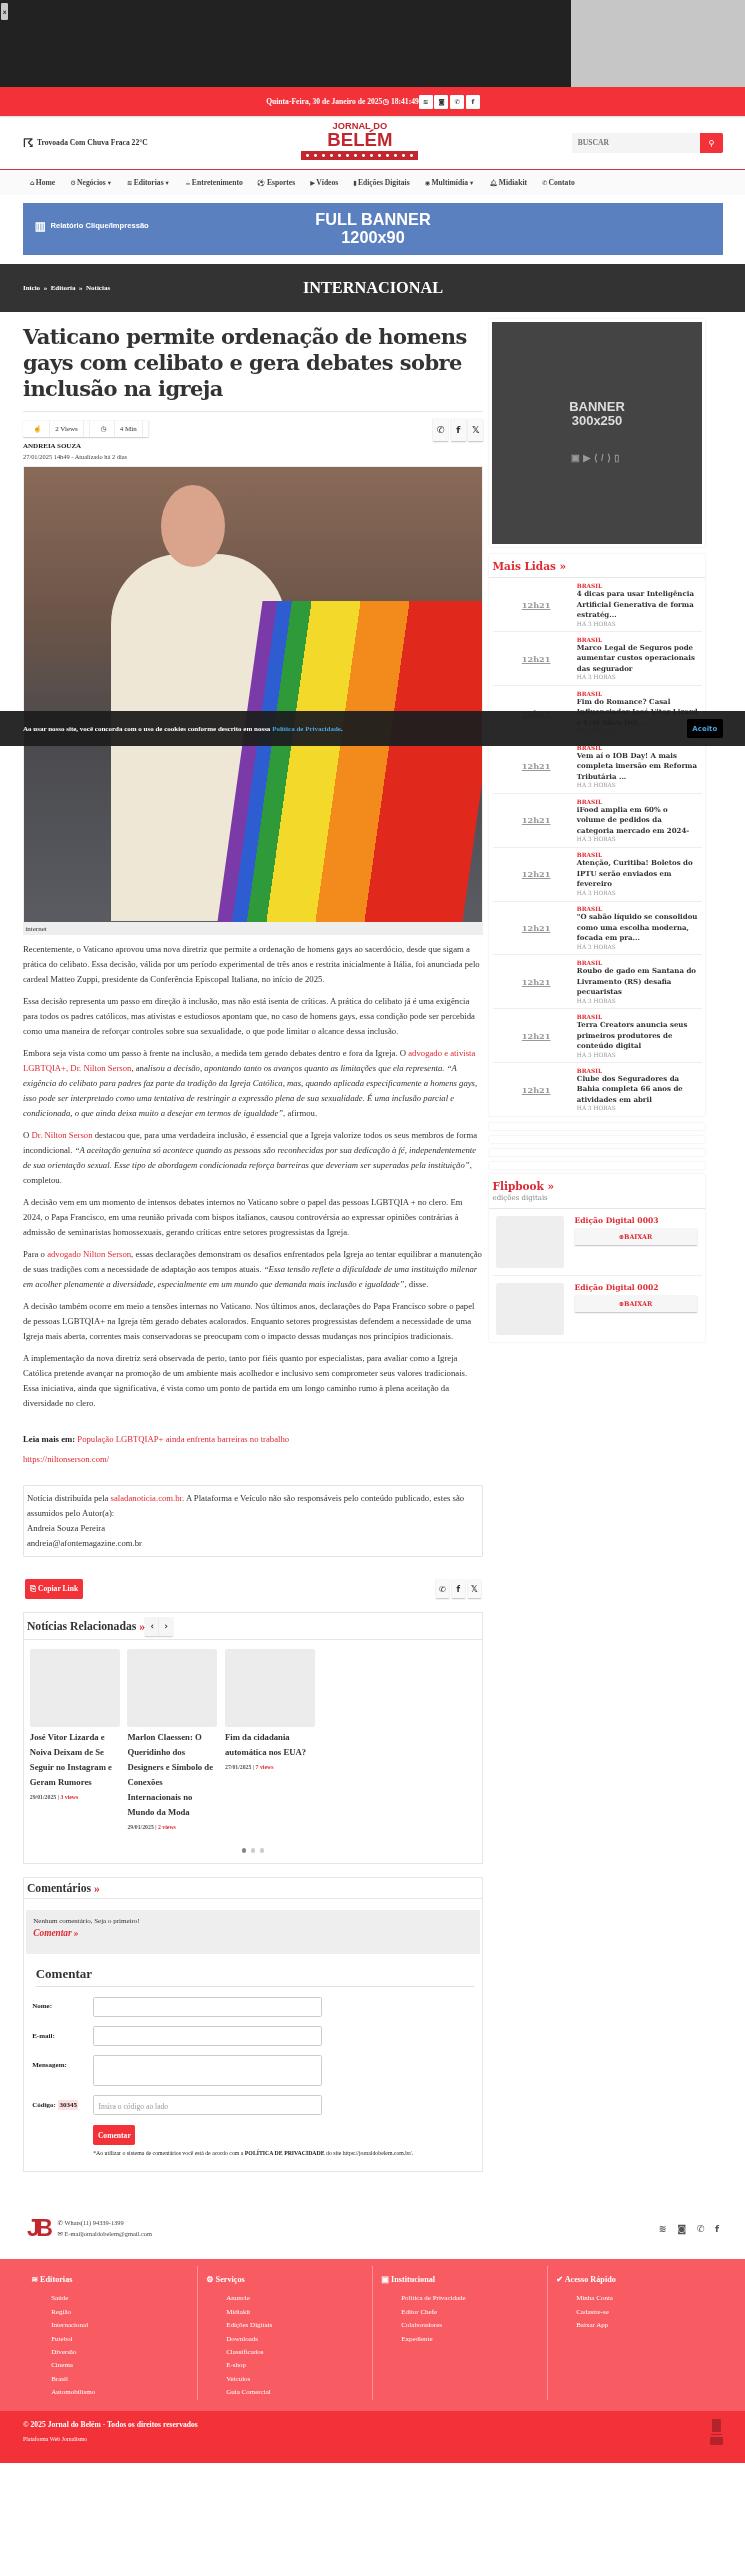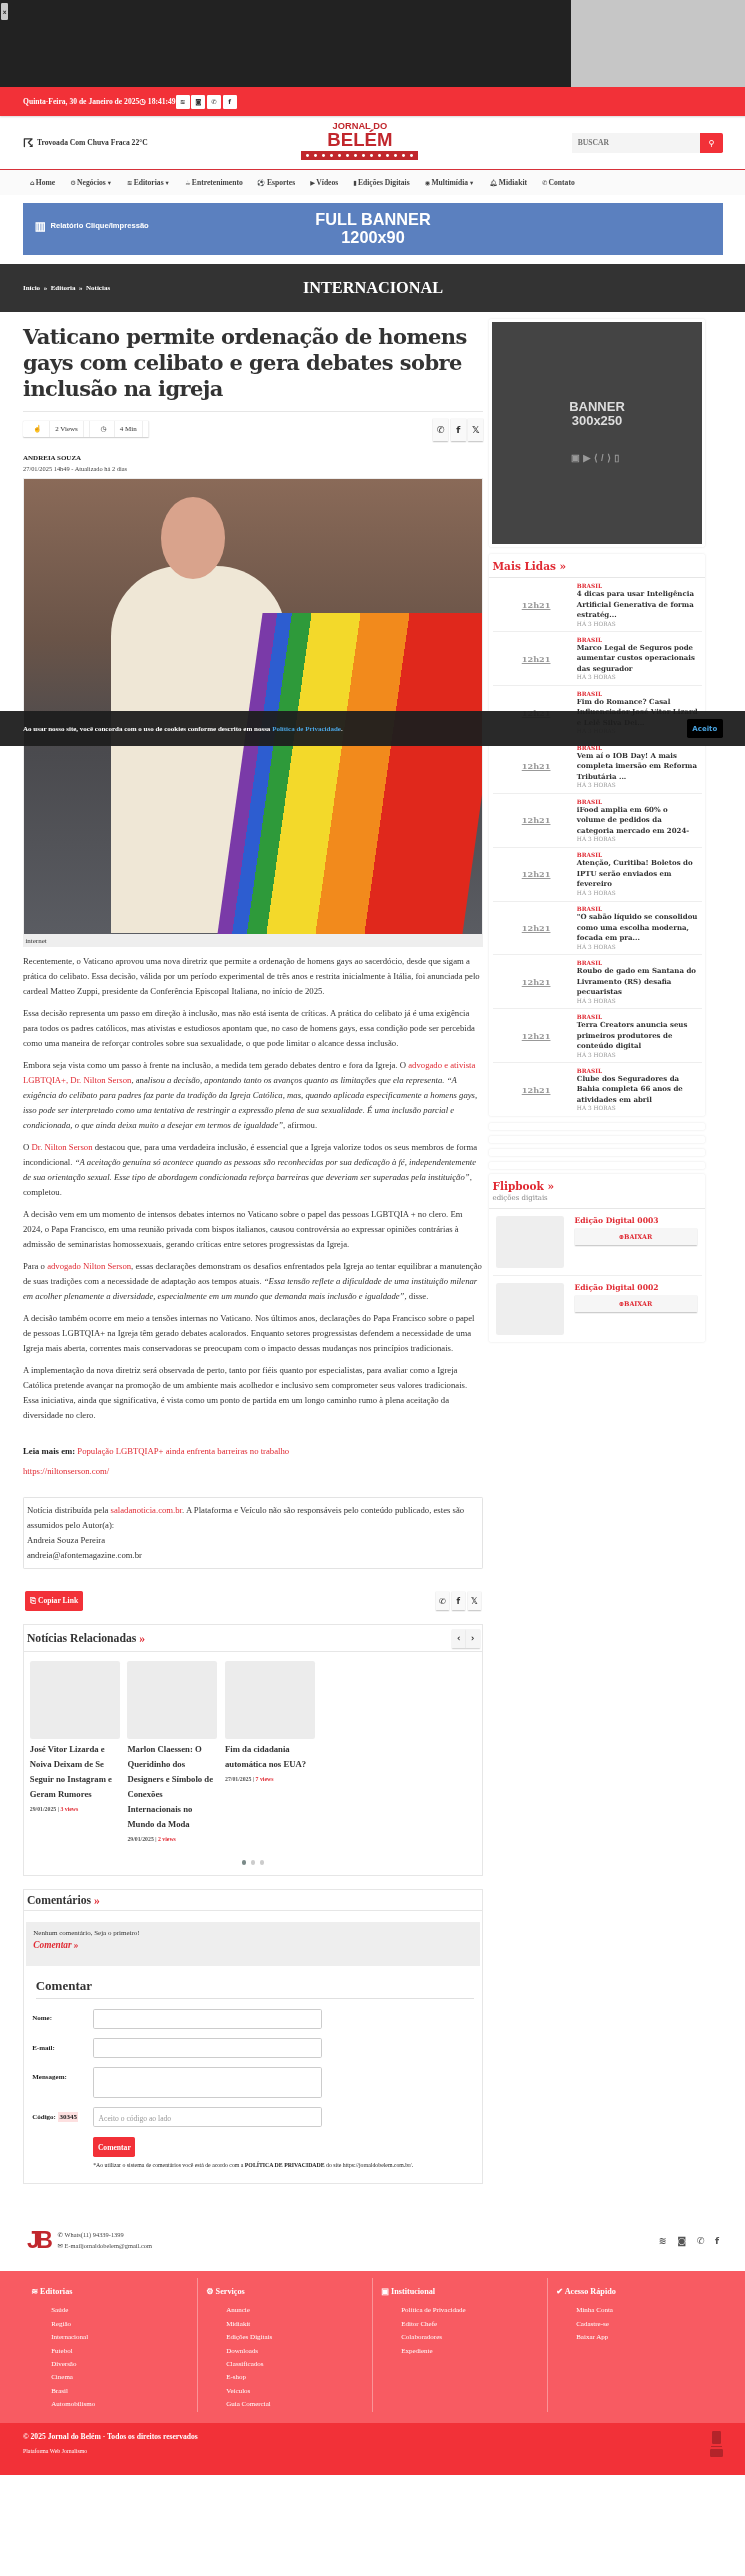--- a/index.html
+++ b/index.html
@@ -1,21 +1,21 @@
 <!DOCTYPE html>
 <html style="font-size:9.3px"><head>
 <meta charset="utf-8">
 <style>
 *{box-sizing:border-box;margin:0;padding:0}
 body{width:746px;background:#fff;font-family:"DejaVu Serif",serif;color:#333;font-size:8.2px}
 a{text-decoration:none;color:inherit}
 .top-ad{height:87px;background:#222;position:relative}
 .top-ad .right{position:absolute;right:0;top:0;width:175px;height:87px;background:#c6c6c6}
 .top-ad .close{position:absolute;left:1.2px;top:2.9px;width:7px;height:17.5px;background:#c9c9c9;border-radius:1.2px;font:bold 5.8px "DejaVu Sans",sans-serif;color:#333;display:flex;align-items:center;justify-content:center}
-.topbar{height:29px;background:#f23138;display:flex;align-items:center;justify-content:flex-start;padding:0 23px;color:#fff;font-family:"Liberation Serif",serif;font-weight:bold;font-size:7.6px;box-shadow:0 1.2px 1.7px rgba(0,0,0,.15)}
+.topbar{height:29px;background:#f23138;display:flex;align-items:center;justify-content:center;padding:0 23px;color:#fff;font-family:"Liberation Serif",serif;font-weight:bold;font-size:7.6px;box-shadow:0 1.2px 1.7px rgba(0,0,0,.15)}
 .socials{display:flex;gap:1.7px}
 .socials span{width:14px;height:14px;background:#fff;border-radius:1.2px;color:#333;display:flex;align-items:center;justify-content:center;font:bold 6.4px "DejaVu Sans",sans-serif}
 .header{height:54px;display:flex;align-items:center;justify-content:space-between;padding:0 23px;border-bottom:1.2px solid #d7323a}
 .weather{display:flex;align-items:center;gap:3.5px;font-family:"Liberation Serif",serif;font-weight:bold;font-size:7.6px;color:#333}
 .logo{width:117px;height:44px;display:flex;flex-direction:column;align-items:center}
 .logo .l1{color:#c1272d;font:bold 9.3px "Liberation Sans",sans-serif}
 .logo .l2{color:#c1272d;font:bold 18.6px "Liberation Sans",sans-serif;line-height:18.6px}
 .logo .l3{width:117px;height:8.2px;background:#c1272d;margin-top:2.3px;display:flex;justify-content:space-around;align-items:center;padding:0 2.3px}
 .logo .l3 i{width:2.9px;height:2.9px;background:#fff;border-radius:50%}
 .search{display:flex}
@@ -32,42 +32,42 @@
 .breadbar .title{position:absolute;left:0;right:0;text-align:center;font:bold 16.3px "Liberation Serif",serif;pointer-events:none}
 .content{display:flex;padding:0 23px;gap:6px;position:relative}
 .main{width:460px}
 .side{width:216px;padding-top:7px}
 h1.article-title{font:bold 21px "DejaVu Serif",serif;color:#333;line-height:26px;margin-top:11.7px;padding-bottom:9.3px;border-bottom:0.6px solid #e6e6e6;letter-spacing:-0.6px}
 .meta-row{display:flex;justify-content:space-between;align-items:center;margin-top:5.8px}
 .badges{display:flex;box-shadow:0 0.6px 1.2px rgba(0,0,0,.2);border-radius:1.2px}
 .badges span{padding:4.1px 5.2px;font:7px "Liberation Serif",serif;color:#333;border-right:0.6px solid #eee}
 .share{display:flex;gap:2.9px}
 .share span{width:14.6px;height:23px;background:#f9f9f9;box-shadow:0 0.6px 1.2px rgba(0,0,0,.25);display:flex;align-items:center;justify-content:center;font:bold 9.3px "DejaVu Sans",sans-serif;color:#333}
-.author{margin-top:13px;font:bold 7px "Liberation Serif",serif;color:#222}
+.author{margin-top:1px;font:bold 7px "Liberation Serif",serif;color:#222}
 .date{font:6.4px "Liberation Serif",serif;color:#444;margin-top:3.5px}
 .hero{margin-top:5.8px;background:#eee;padding:1.2px}
 .hero .img{height:455px;background:linear-gradient(180deg,#8a6a58 0%,#6a5448 35%,#4a4a4e 60%,#5a5c62 100%);position:relative;overflow:hidden}
 .hero .pope{position:absolute;left:87px;top:87px;width:175px;height:367px;background:#efe7d6;border-radius:70px 70px 0 0}
 .hero .head{position:absolute;left:137px;top:17.5px;width:64px;height:82px;background:#d9a38c;border-radius:50%}
 .hero .flag{position:absolute;left:216px;top:134px;width:245px;height:321px;background:linear-gradient(90deg,#7a3aa8 0 6%,#2d5dd0 6% 12%,#2e9a3a 12% 20%,#f3d92a 20% 40%,#f28a1c 40% 60%,#e0281c 60% 100%);transform:skewX(-8deg)}
 .caption{font:7px "Liberation Serif",serif;color:#333;padding:2.3px 1.2px 1.2px}
 .body p{font:8.7px/15px "Liberation Serif",serif;color:#333;margin-top:7px}
 .body .red{color:#e02a33}
 .body em{font-style:italic}
 .leia{margin-top:23px;font:8.7px "Liberation Serif",serif}
 .leia b{color:#222}
 .leia a,.url a{color:#e02a33}
 .url{margin-top:10.5px;font:8.7px "Liberation Serif",serif}
 .dist{margin-top:21px;border:0.6px solid #e3e3e3;padding:4.7px 2.9px;font:8.7px/15px "Liberation Serif",serif;border-radius:1.2px}
 .dist a{color:#e02a33}
 .actions{display:flex;justify-content:space-between;align-items:center;margin-top:22px;padding:0 2.3px}
 .copy{background:#f23138;color:#fff;font:bold 7.6px "Liberation Serif",serif;padding:5.2px 4.7px;border-radius:1.7px}
 .share.sm span{width:13px;height:19px;font-size:8.2px}
 .box{border:0.6px solid #e6e6e6;margin-top:13px}
-.box-h{display:flex;justify-content:space-between;align-items:center;padding:3.5px 2.3px 3.5px 2.9px;border-bottom:0.6px solid #e6e6e6}
+.box-h{display:flex;justify-content:flex-start;align-items:center;padding:3.5px 2.3px 3.5px 2.9px;border-bottom:0.6px solid #e6e6e6}
 .box-h h3{font:bold 11.7px "Liberation Serif",serif;color:#333}
 .box-h h3 i{color:#e02a33;font-style:normal}
 .arrows{display:flex}
 .arrows span{width:14px;height:19px;background:#f5f5f5;box-shadow:0 0.6px 1.2px rgba(0,0,0,.2);display:flex;align-items:center;justify-content:center;font:bold 8.2px "DejaVu Sans",sans-serif}
 .rel{display:flex;gap:7.6px;padding:8.7px 2.9px 0 5.8px}
 .rel .card{width:90px}
 .rel .ph{height:78px;background:#ececec;border-radius:2.3px}
 .rel .t{font:bold 8.7px/15px "Liberation Serif",serif;color:#333;margin-top:3.5px}
 .rel .m{font:bold 5.8px "Liberation Serif",serif;color:#555;margin-top:3.5px}
 .rel .m i{color:#e02a33;font-style:normal}
@@ -308,21 +308,21 @@
         <div class="frow">
             <label>E-mail:</label>
             <div class="inp"></div>
           </div>
         <div class="frow">
             <label>Mensagem:</label>
             <div class="inp ta"></div>
           </div>
         <div class="frow">
             <label><span>Código:</span><span class="code">30345</span></label>
-            <div class="inp">Aceito o código ao lado</div>
+            <div class="inp">Insira o código ao lado</div>
           </div>
         <a class="submit">Comentar</a>
         <div class="note"><span>*Ao utilizar o sistema de comentários você está de acordo com a </span><b>POLÍTICA DE PRIVACIDADE</b><span> do site https://jornaldobelem.com.br/.</span></div>
       </div>
     </div>
   </div>
 
   <div class="side">
     <div class="sidebox ad300">
       <div class="inner">

